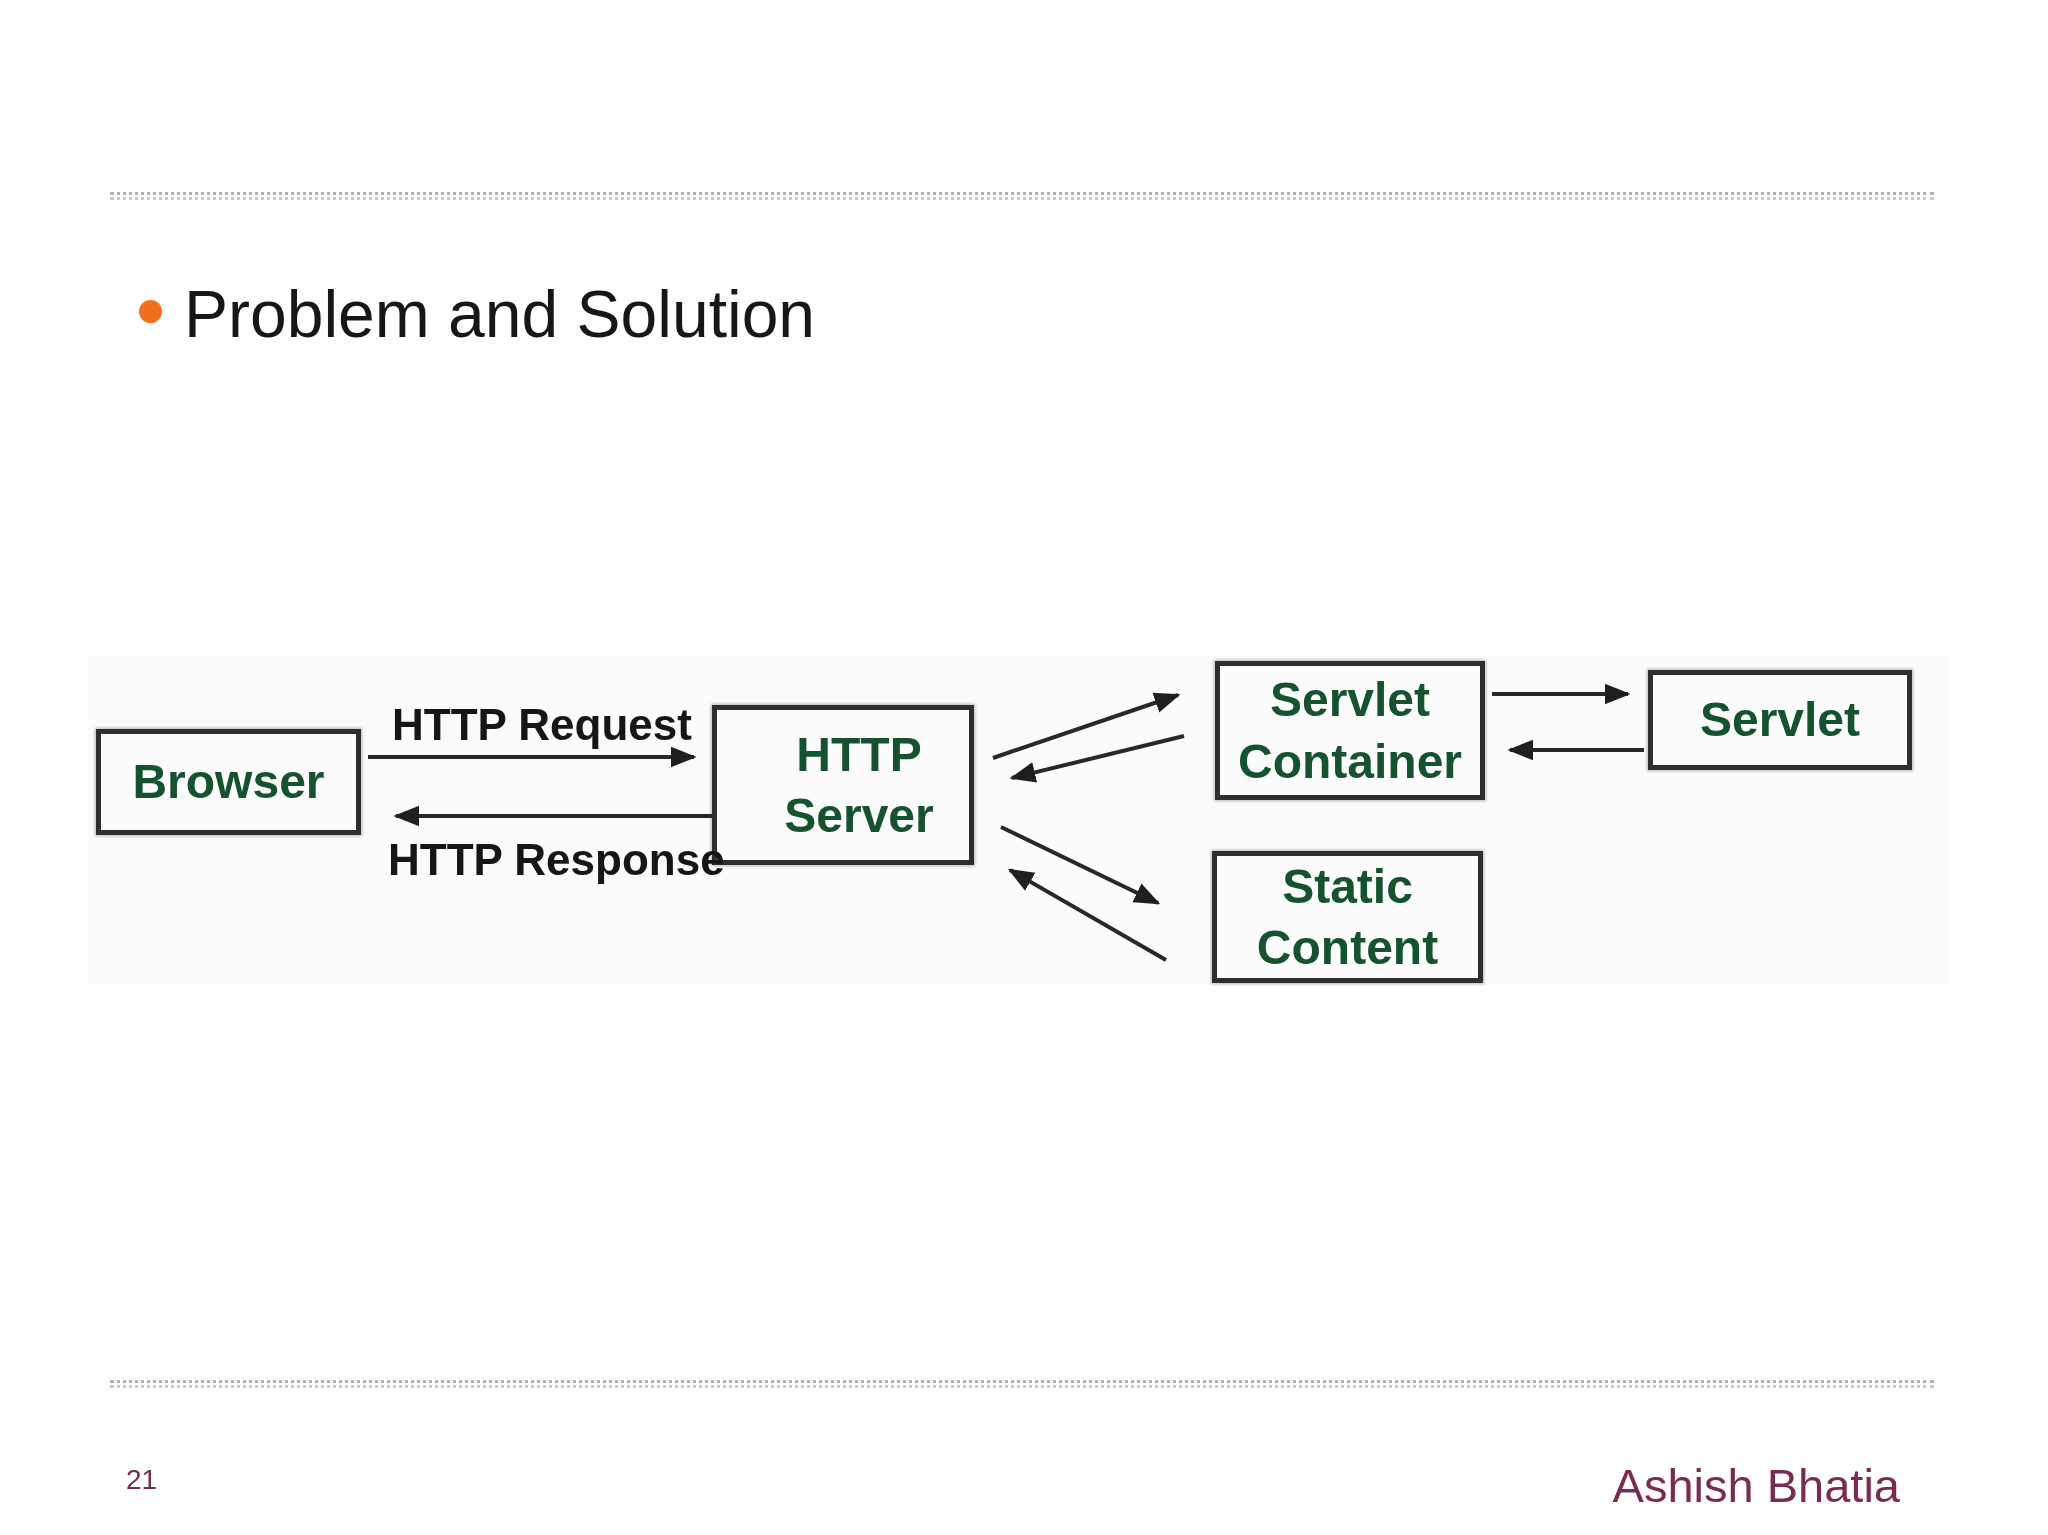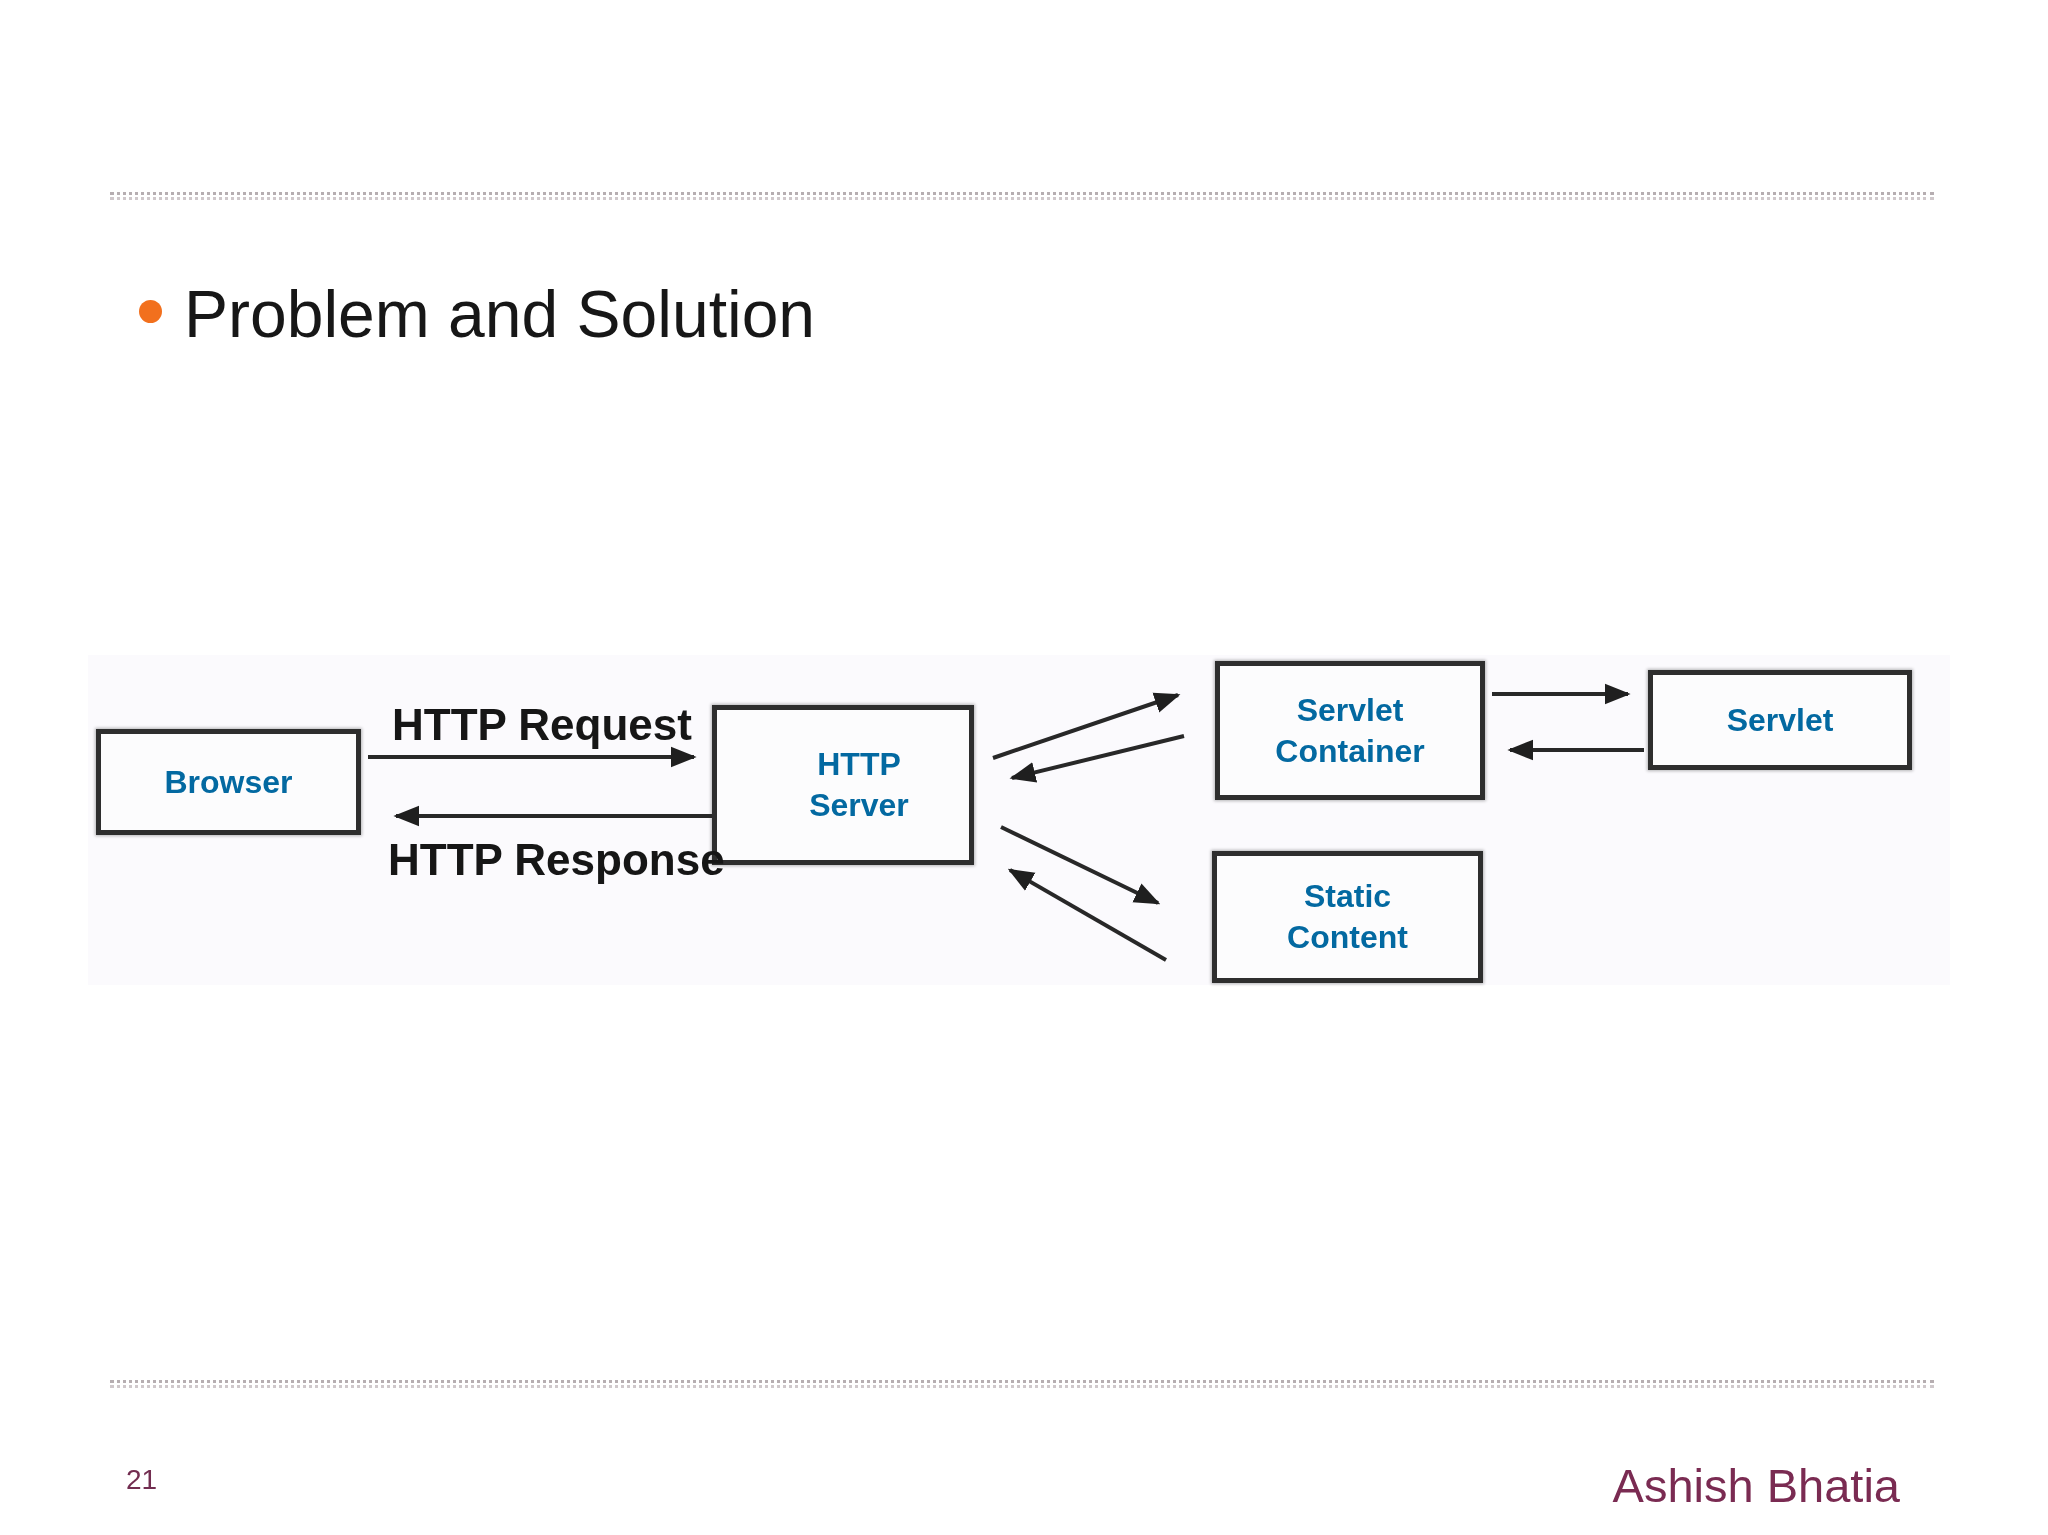--- a/index.html
+++ b/index.html
@@ -48,22 +48,22 @@
     width:1862px;height:330px;
     background:#fbfafd;
   }
   .node{
     position:absolute;
     background:#fcfcfd;
     border:5px solid #2e2e2e;
     box-shadow:0 0 3px 1px rgba(0,0,0,0.28);
     display:flex;flex-direction:column;
     align-items:center;justify-content:center;
-    font-size:32px;font-weight:600;line-height:1.28;
-    color:#0369a1;text-align:center;
+    font-size:48px;font-weight:600;line-height:1.28;
+    color:#14532d;text-align:center;
     box-sizing:border-box;
   }
   
   #node-browser          {left:8px;   top:74px;  width:265px; height:106px;}
   #node-http-server      {left:624px; top:50px;  width:262px; height:160px;padding-left:32px;}
   #node-servlet-container{left:1127px;top:6px;   width:270px; height:139px;}
   #node-servlet          {left:1560px;top:15px;  width:264px; height:100px;}
   #node-static-content   {left:1124px;top:196px; width:271px; height:132px;}
 
   .edge-label{

